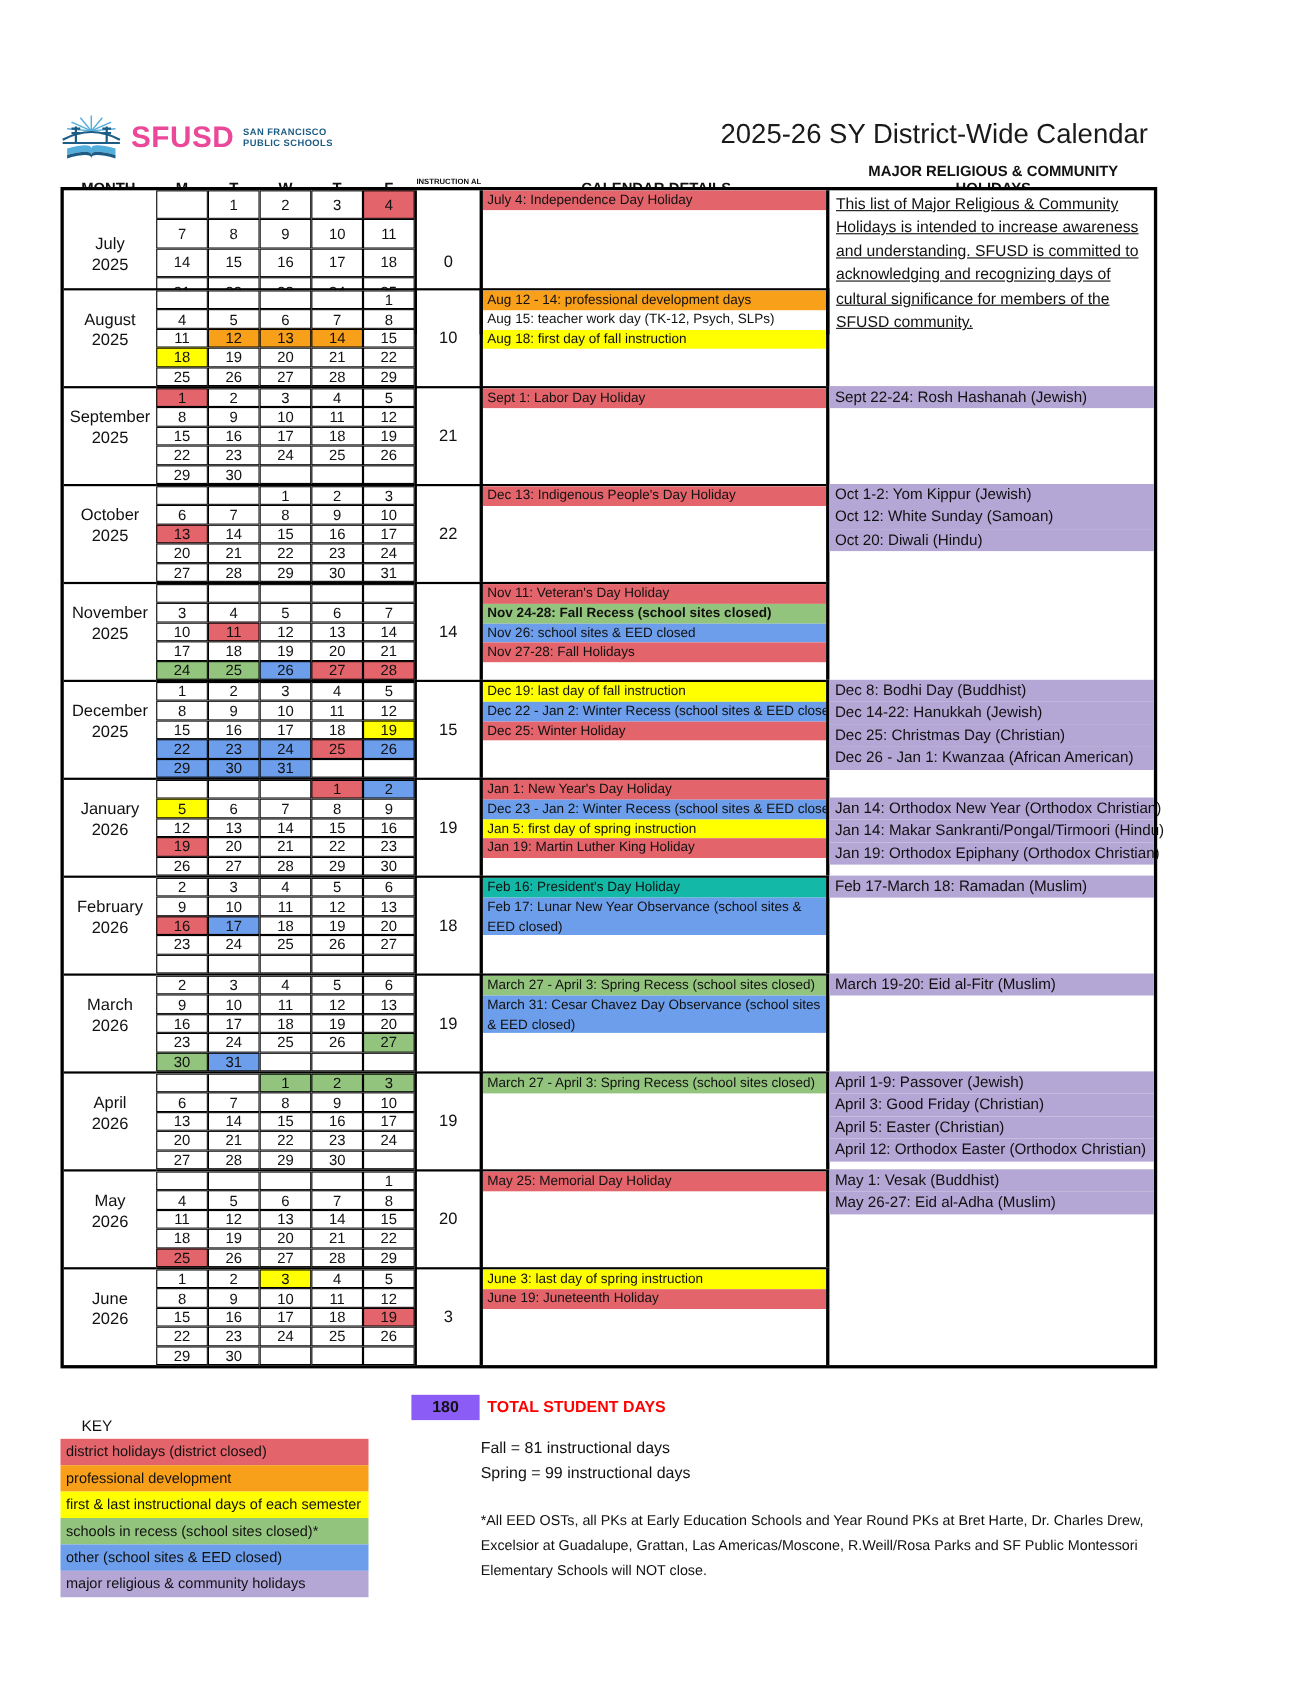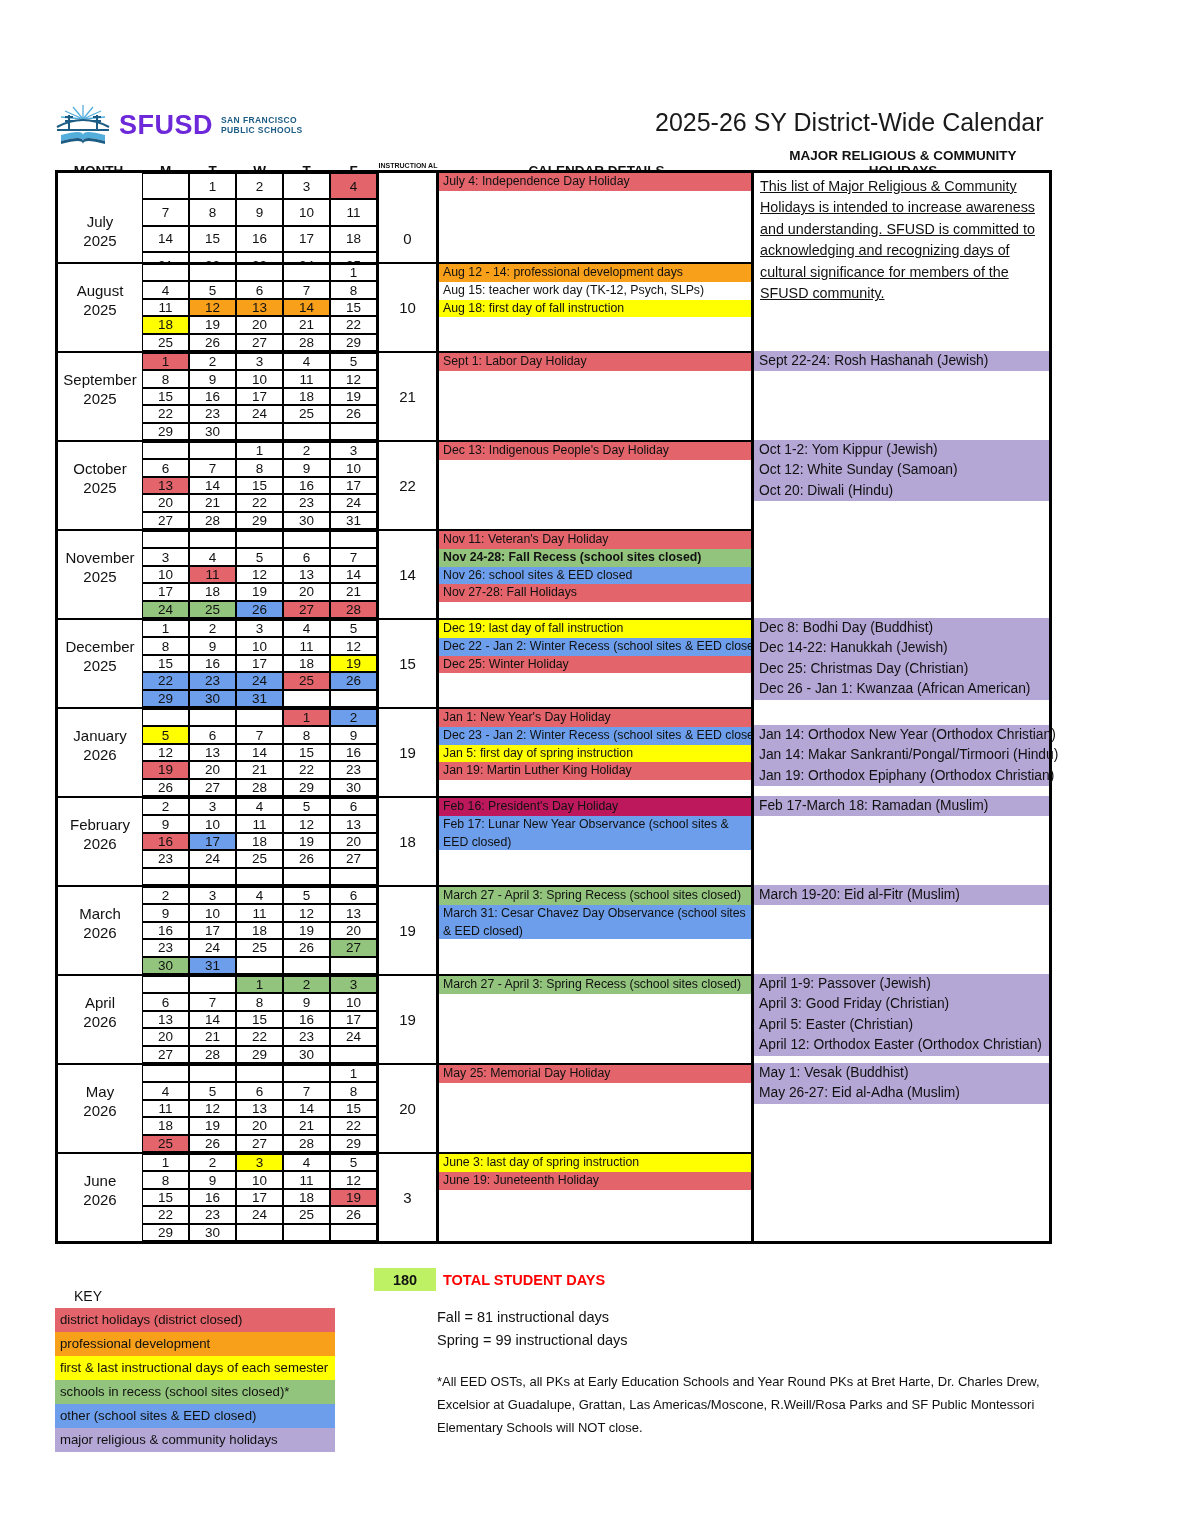--- a/index.html
+++ b/index.html
@@ -79,21 +79,21 @@
         <path d="M10 14 L18 14"></path>
           <path d="M10 18 L18 18"></path>
           <path d="M38 14 L46 14"></path>
           <path d="M38 18 L46 18"></path>
       </g>
       <g>
         <path d="M6 32 Q28 26 28 32 Q28 26 50 32 L50 38 Q28 32 28 38 Q28 32 6 38 Z" fill="#54AEDC"></path>
         <path d="M6 38 Q28 32 28 38 Q28 32 50 38 L50 41 Q28 35 28 41 Q28 35 6 41 Z" fill="#1D5C84"></path>
       </g>
     </svg>
-    <span class="brand" style="color:#6d28d9">SFUSD</span>
+    <span class="brand" style="color:#ec4899">SFUSD</span>
     <span class="brand-sub" style="color:#1D5C84">
       <span>SAN FRANCISCO</span><br><span>PUBLIC SCHOOLS</span>
     </span>
   </div>
   <div class="title">2025-26 SY District-Wide Calendar</div>
 
   <div class="colhead">
     <div class="h">MONTH</div>
     <div class="h">M</div>
     <div class="h">T</div>
@@ -427,21 +427,21 @@
           <div class="dcell">26</div>
           <div class="dcell">27</div>
           <div class="dcell"></div>
           <div class="dcell"></div>
           <div class="dcell"></div>
           <div class="dcell"></div>
           <div class="dcell"></div>
         </div>
         <div class="mid">18</div>
         <div class="mdetails">
-          <div class="dline" style="background: #be185d;">Feb 16: President's Day Holiday</div>
+          <div class="dline" style="background: #14b8a6;">Feb 16: President's Day Holiday</div>
           <div class="dline r2" style="background: rgb(109, 158, 235);">Feb 17: Lunar New Year Observance (school sites &amp; EED closed)</div>
         </div>
         <div class="mhol">
           <div class="hline" style="background: rgb(180, 167, 214);">Feb 17-March 18: Ramadan (Muslim)</div>
         </div>
       </div>
       <div class="mrow bt">
         <div class="mlabel">
           <div>March</div>
           <div>2026</div>
@@ -601,21 +601,21 @@
         <div class="mid">3</div>
         <div class="mdetails">
           <div class="dline" style="background: rgb(255, 255, 0);">June 3: last day of spring instruction</div>
           <div class="dline" style="background: rgb(228, 100, 107);">June 19: Juneteenth Holiday</div>
         </div>
         <div class="mhol"></div>
       </div>
     </div>
 
   <div class="total-row">
-    <div class="total-badge" id="total-badge" style="background: #bef264;">180</div>
+    <div class="total-badge" id="total-badge" style="background: #8b5cf6;">180</div>
     <div class="total-label" id="total-label" style="color: rgb(255, 0, 0);">TOTAL STUDENT DAYS</div>
   </div>
 
   <div class="key">
     <div class="key-title">KEY</div>
     <div id="key-items">
         <div class="key-item" style="background: rgb(228, 100, 107);">district holidays (district closed)</div>
         <div class="key-item" style="background: rgb(249, 160, 27);">professional development</div>
         <div class="key-item" style="background: rgb(255, 255, 0);">first &amp; last instructional days of each semester</div>
         <div class="key-item" style="background: rgb(147, 196, 125);">schools in recess (school sites closed)*</div>

